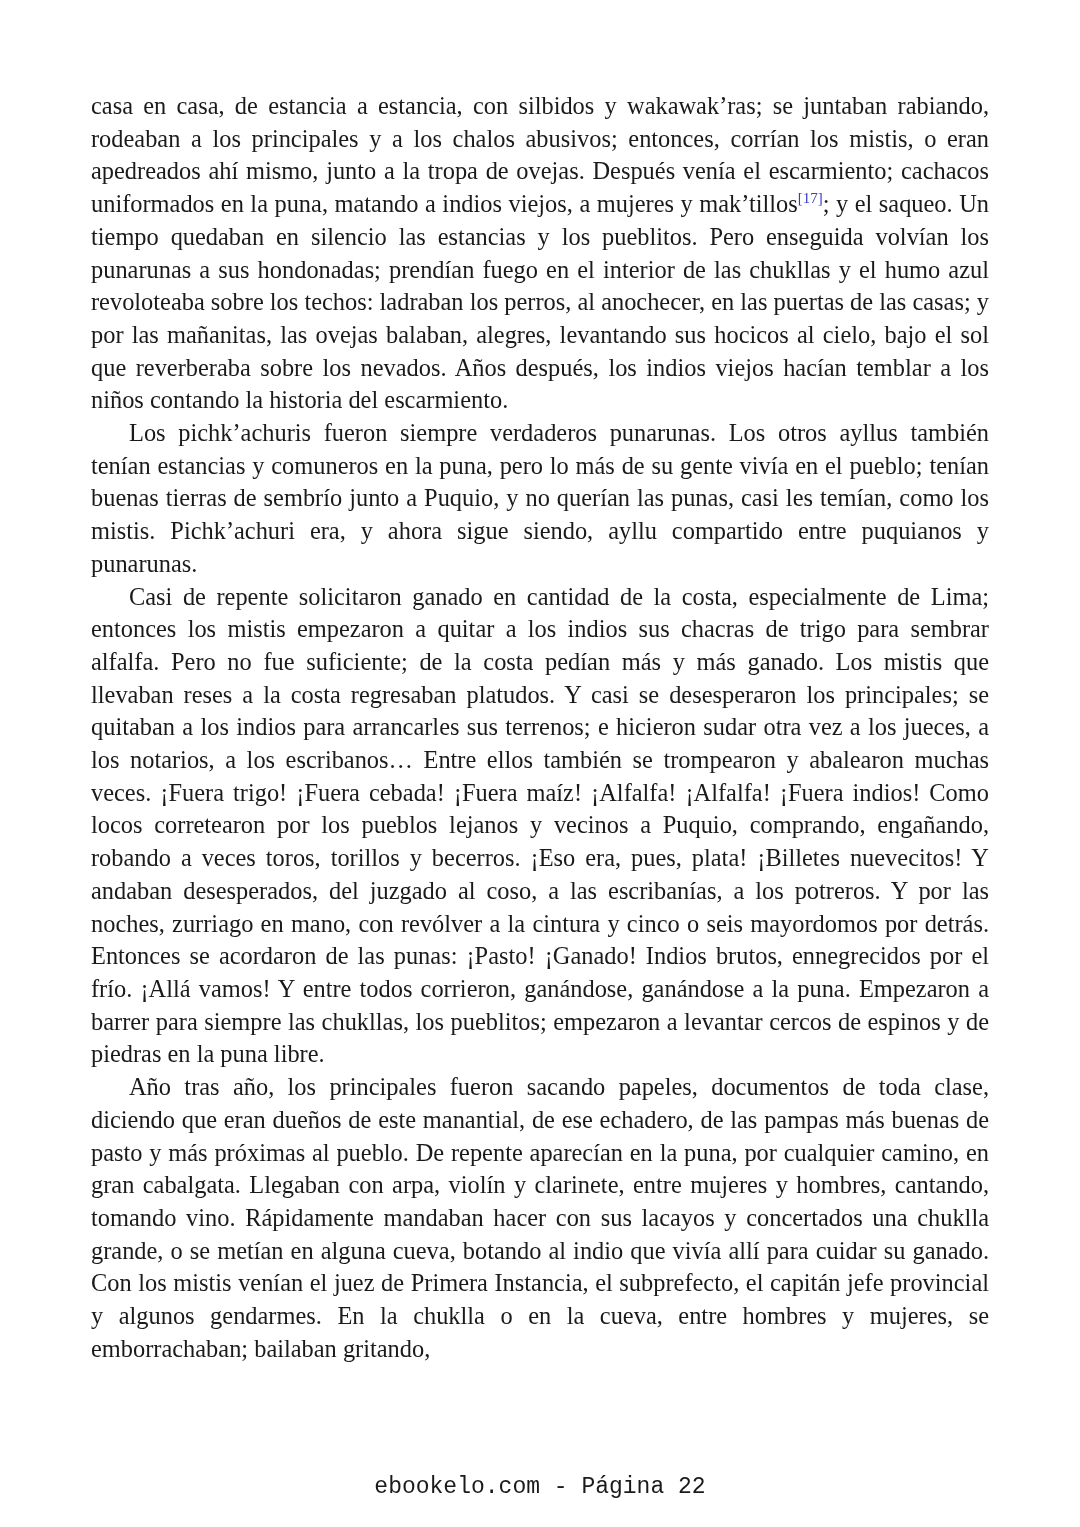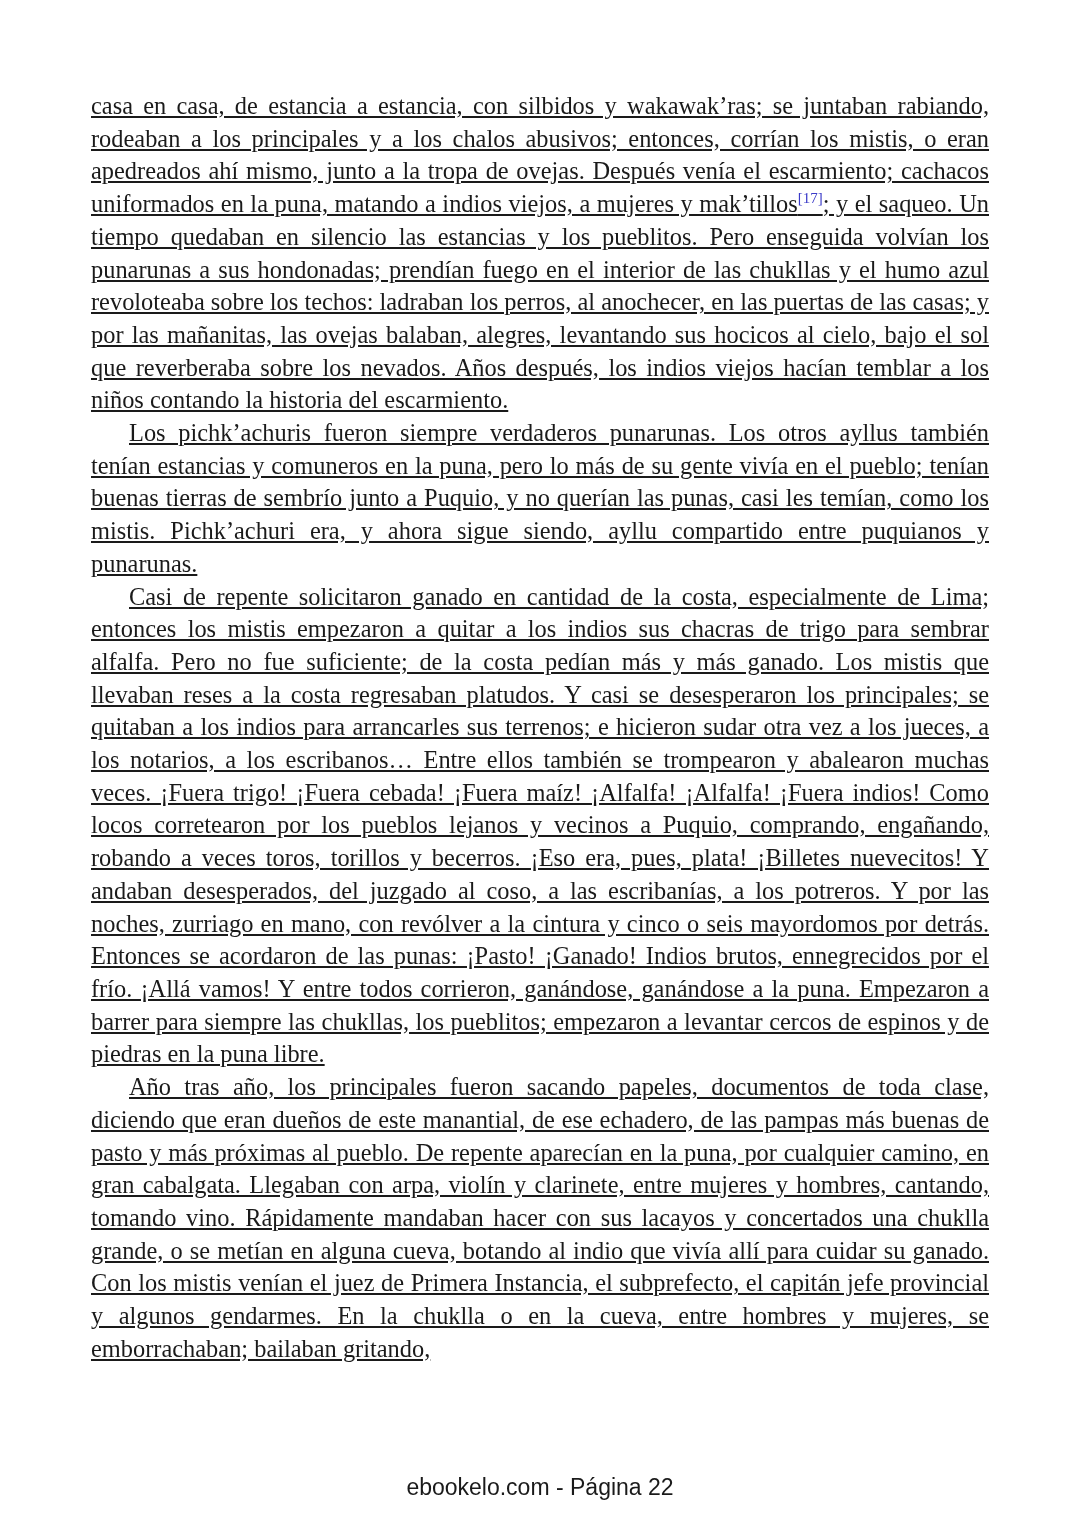--- a/index.html
+++ b/index.html
@@ -2,26 +2,26 @@
 <html><head>
 <meta charset="utf-8">
 <style>
   html, body { margin: 0; padding: 0; background: #ffffff; }
   body { width: 1080px; height: 1527px; position: relative; overflow: hidden; }
   .page {
     position: absolute; left: 91px; top: 90px; width: 898px;
     font-family: "Liberation Serif", "DejaVu Serif", serif;
     font-size: 24.4px; line-height: 32.7px; color: #1a1a1a;
   }
-  .para { margin: 0; text-align: justify; text-decoration: underline; }
+  .para { margin: 0; text-align: justify; }
   .para.indent { text-indent: 38px; }
   .fn { color: #3a3ac8; font-size: 15px; vertical-align: 9px; line-height: 0; }
   .footer {
     position: absolute; top: 1474px; left: 0; width: 1080px; text-align: center;
-    font-family: Liberation Sans, sans-serif;
+    font-family: Liberation Mono, monospace;
     font-size: 23px; color: #1a1a1a;
   }
 </style>
 </head>
 <body>
 
 <div class="page">
   <p class="para"><span>casa en casa, de estancia a estancia, con silbidos y wakawak’ras; se juntaban rabiando, rodeaban a los principales y a los chalos abusivos; entonces, corrían los mistis, o eran apedreados ahí mismo, junto a la tropa de ovejas. Después venía el escarmiento; cachacos uniformados en la puna, matando a indios viejos, a mujeres y mak’tillos</span><sup class="fn">[17]</sup><span>; y el saqueo. Un tiempo quedaban en silencio las estancias y los pueblitos. Pero enseguida volvían los punarunas a sus hondonadas; prendían fuego en el interior de las chukllas y el humo azul revoloteaba sobre los techos: ladraban los perros, al anochecer, en las puertas de las casas; y por las mañanitas, las ovejas balaban, alegres, levantando sus hocicos al cielo, bajo el sol que reverberaba sobre los nevados. Años después, los indios viejos hacían temblar a los niños contando la historia del escarmiento.</span></p>
   <p class="para indent">Los pichk’achuris fueron siempre verdaderos punarunas. Los otros ayllus también tenían estancias y comuneros en la puna, pero lo más de su gente vivía en el pueblo; tenían buenas tierras de sembrío junto a Puquio, y no querían las punas, casi les temían, como los mistis. Pichk’achuri era, y ahora sigue siendo, ayllu compartido entre puquianos y punarunas.</p>
   <p class="para indent">Casi de repente solicitaron ganado en cantidad de la costa, especialmente de Lima; entonces los mistis empezaron a quitar a los indios sus chacras de trigo para sembrar alfalfa. Pero no fue suficiente; de la costa pedían más y más ganado. Los mistis que llevaban reses a la costa regresaban platudos. Y casi se desesperaron los principales; se quitaban a los indios para arrancarles sus terrenos; e hicieron sudar otra vez a los jueces, a los notarios, a los escribanos… Entre ellos también se trompearon y abalearon muchas veces. ¡Fuera trigo! ¡Fuera cebada! ¡Fuera maíz! ¡Alfalfa! ¡Alfalfa! ¡Fuera indios! Como locos corretearon por los pueblos lejanos y vecinos a Puquio, comprando, engañando, robando a veces toros, torillos y becerros. ¡Eso era, pues, plata! ¡Billetes nuevecitos! Y andaban desesperados, del juzgado al coso, a las escribanías, a los potreros. Y por las noches, zurriago en mano, con revólver a la cintura y cinco o seis mayordomos por detrás. Entonces se acordaron de las punas: ¡Pasto! ¡Ganado! Indios brutos, ennegrecidos por el frío. ¡Allá vamos! Y entre todos corrieron, ganándose, ganándose a la puna. Empezaron a barrer para siempre las chukllas, los pueblitos; empezaron a levantar cercos de espinos y de piedras en la puna libre.</p>

